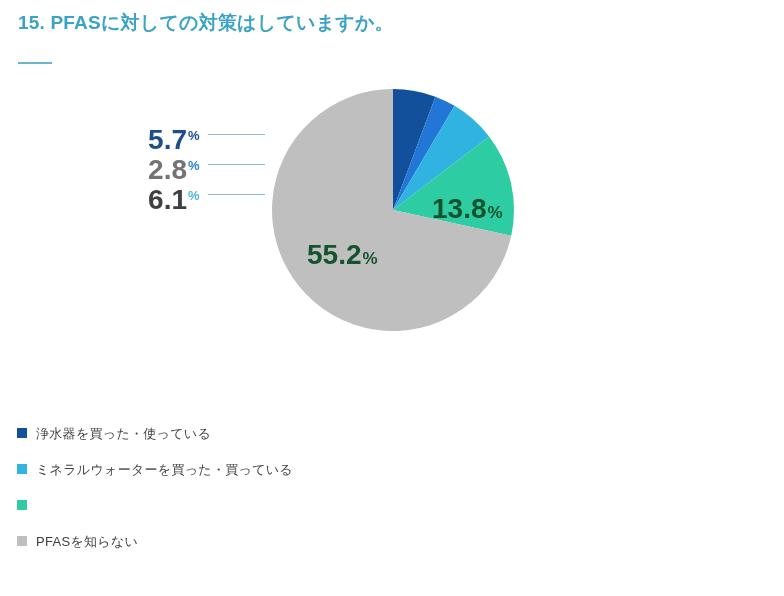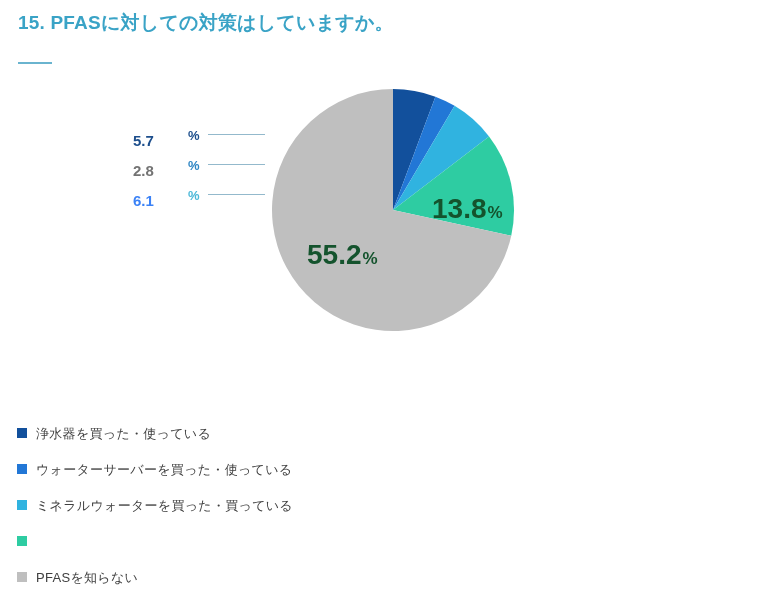--- a/index.html
+++ b/index.html
@@ -50,23 +50,24 @@
   }
 
   
   .callout {
     position: absolute;
     display: flex;
     align-items: center;
     height: 22px;
   }
   .callout .val {
-    font-size: 15px;
+    font-size: 28px;
     font-weight: 700;
     line-height: 1;
+    text-align: right;
     width: 54px;
     display: inline-block;
     margin-top: 14px;
   }
   .callout .pct {
     font-size: 13px;
     font-weight: 700;
     line-height: 1;
     margin-left: 1px;
     margin-top: 5px;
@@ -151,45 +152,41 @@
     <span class="val" style="color: rgb(28, 78, 140);">5.7</span>
     <span class="pct" style="color: rgb(28, 78, 140);">%</span>
     <span class="lead" style="background: rgb(147, 185, 204);"></span>
   </div>
   <div class="callout" id="callout-1">
     <span class="val" style="color: #737373;">2.8</span>
     <span class="pct" style="color: rgb(47, 134, 196);">%</span>
     <span class="lead" style="background: rgb(147, 185, 204);"></span>
   </div>
   <div class="callout" id="callout-2">
-    <span class="val" style="color: #3b82f6;">6.1</span>
+    <span class="val" style="color: #404040;">6.1</span>
     <span class="pct" style="color: rgb(77, 184, 216);">%</span>
     <span class="lead" style="background: rgb(147, 185, 204);"></span>
   </div>
 
   <div class="slice-label" id="slice-label-teal">
     <span class="val">13.8</span>
     <span class="pct">%</span>
   </div>
   <div class="slice-label" id="slice-label-gray">
     <span class="val">55.2</span>
     <span class="pct">%</span>
   </div>
 </div>
 
 <div id="legend">
     <div class="legend-item">
       <span class="legend-swatch" style="background: rgb(18, 80, 156);"></span>
       <span class="legend-label">浄水器を買った・使っている</span>
     </div>
     <div class="legend-item">
-      <span class="legend-swatch" style="background: rgb(34, 119, 214);"></span>
-      <span class="legend-label">ウォーターサーバーを買った・使っている</span>
-    </div>
-    <div class="legend-item">
       <span class="legend-swatch" style="background: rgb(48, 179, 224);"></span>
       <span class="legend-label">ミネラルウォーターを買った・買っている</span>
     </div>
     <div class="legend-item">
       <span class="legend-swatch" style="background: rgb(46, 204, 162);"></span>
     </div>
     <div class="legend-item">
       <span class="legend-swatch" style="background: rgb(191, 191, 191);"></span>
       <span class="legend-label">PFASを知らない</span>
     </div>

